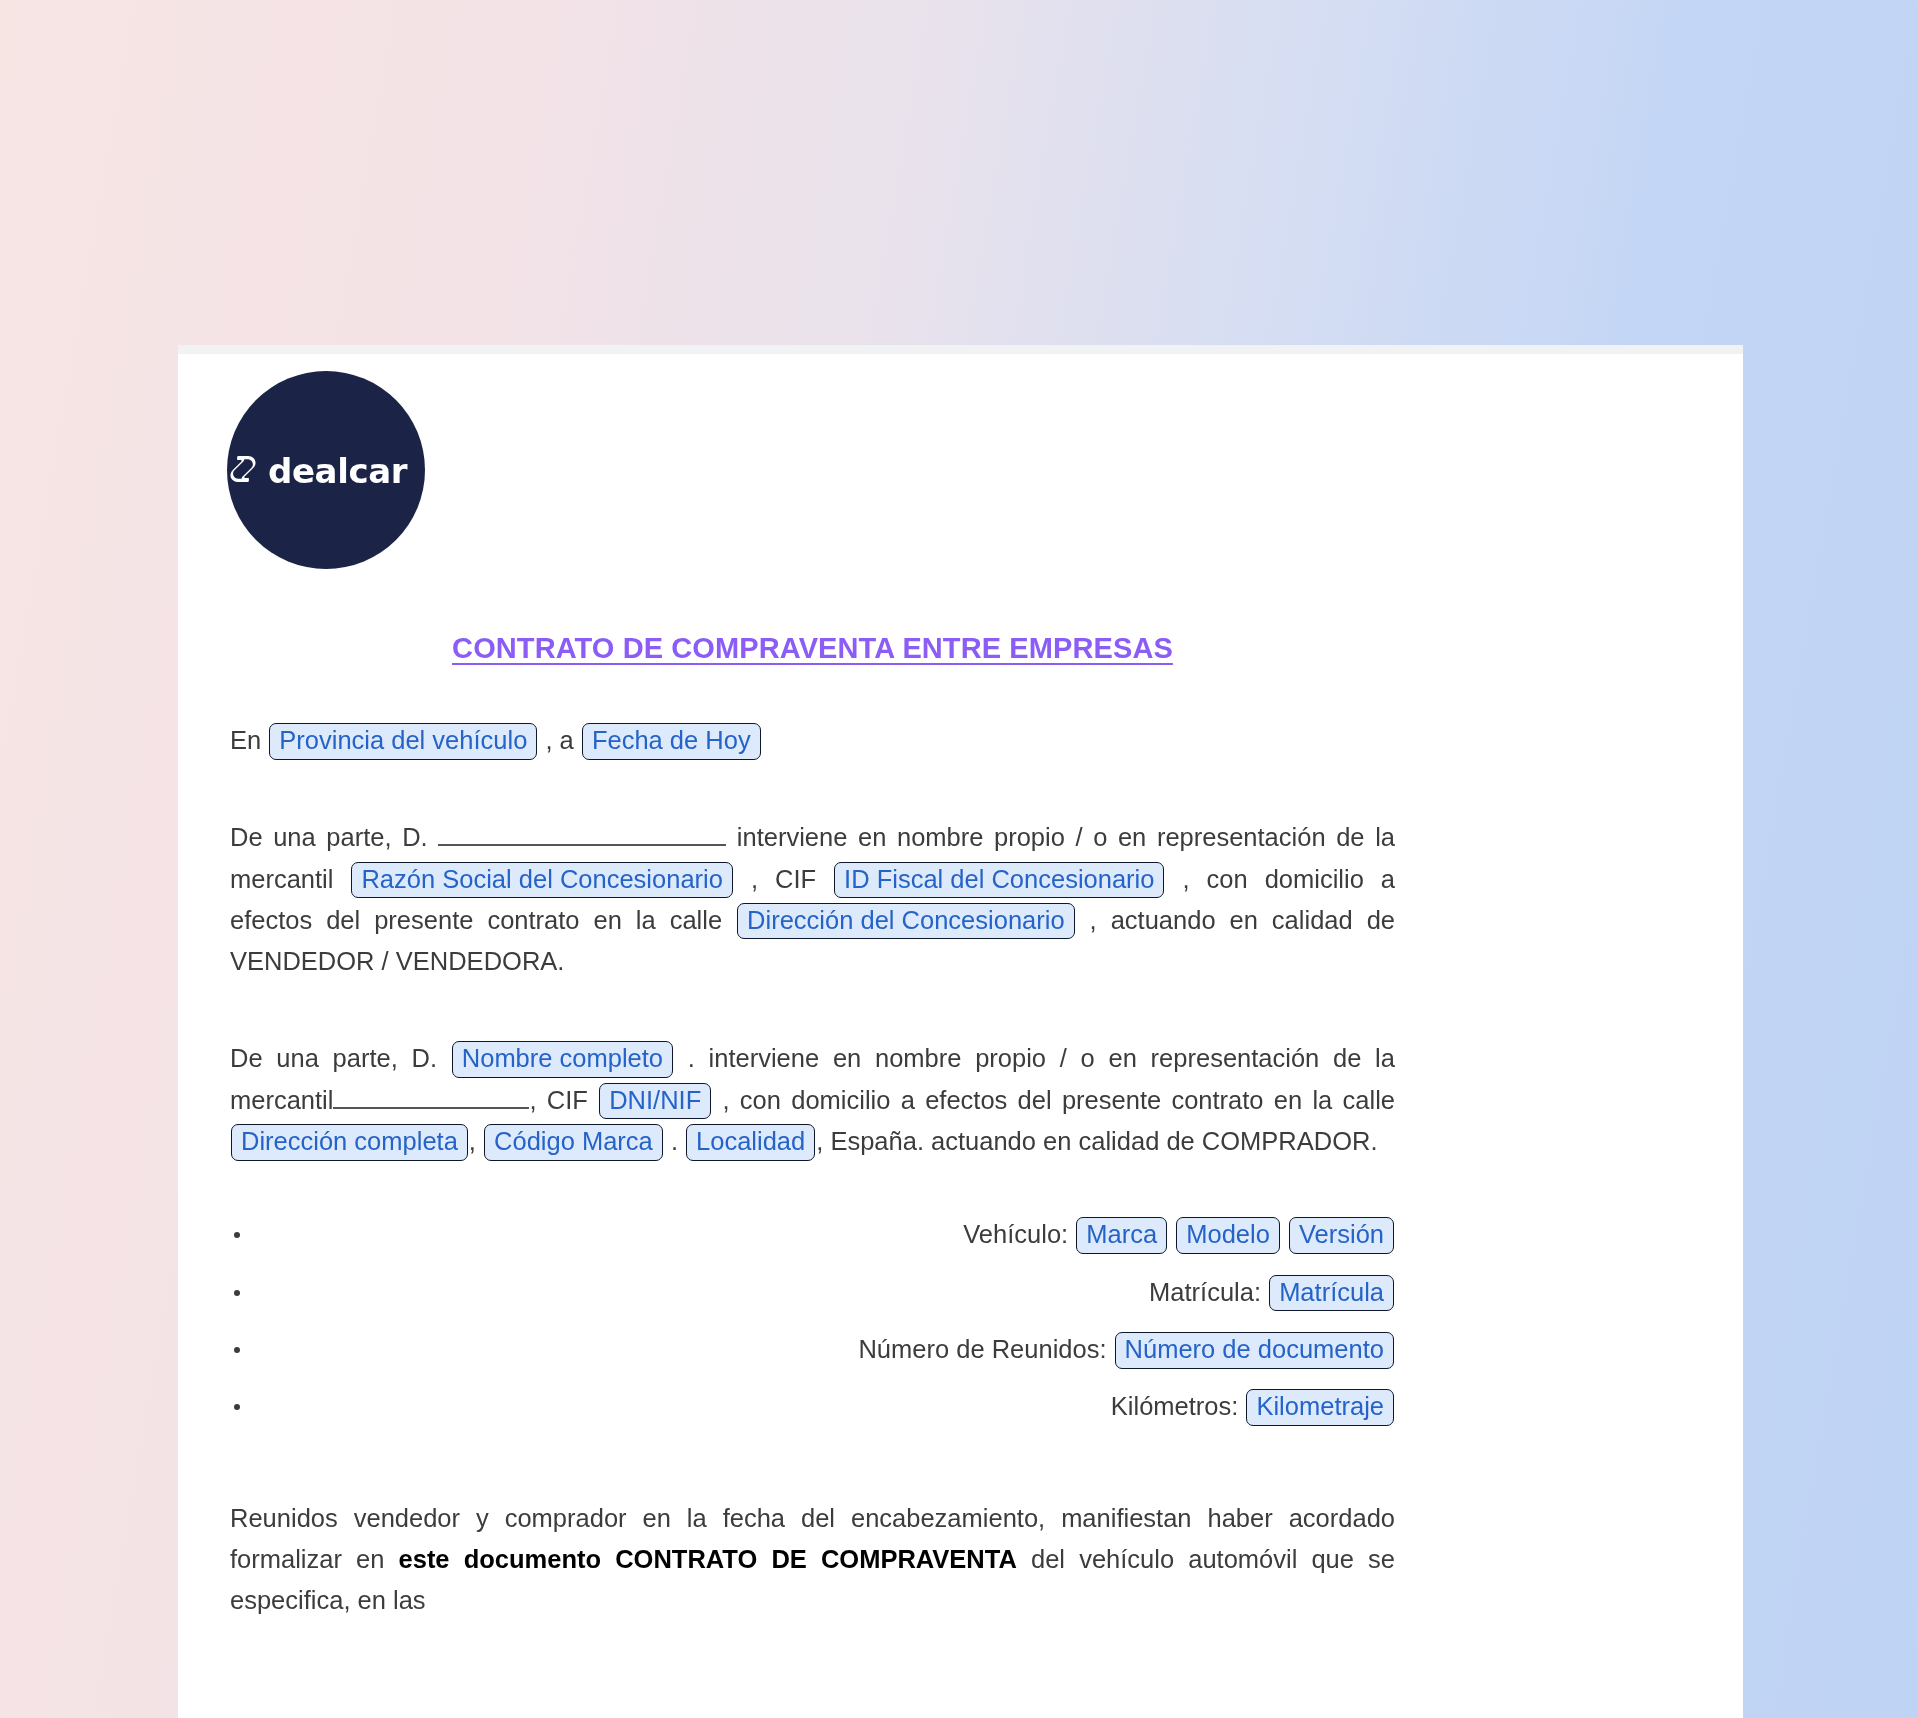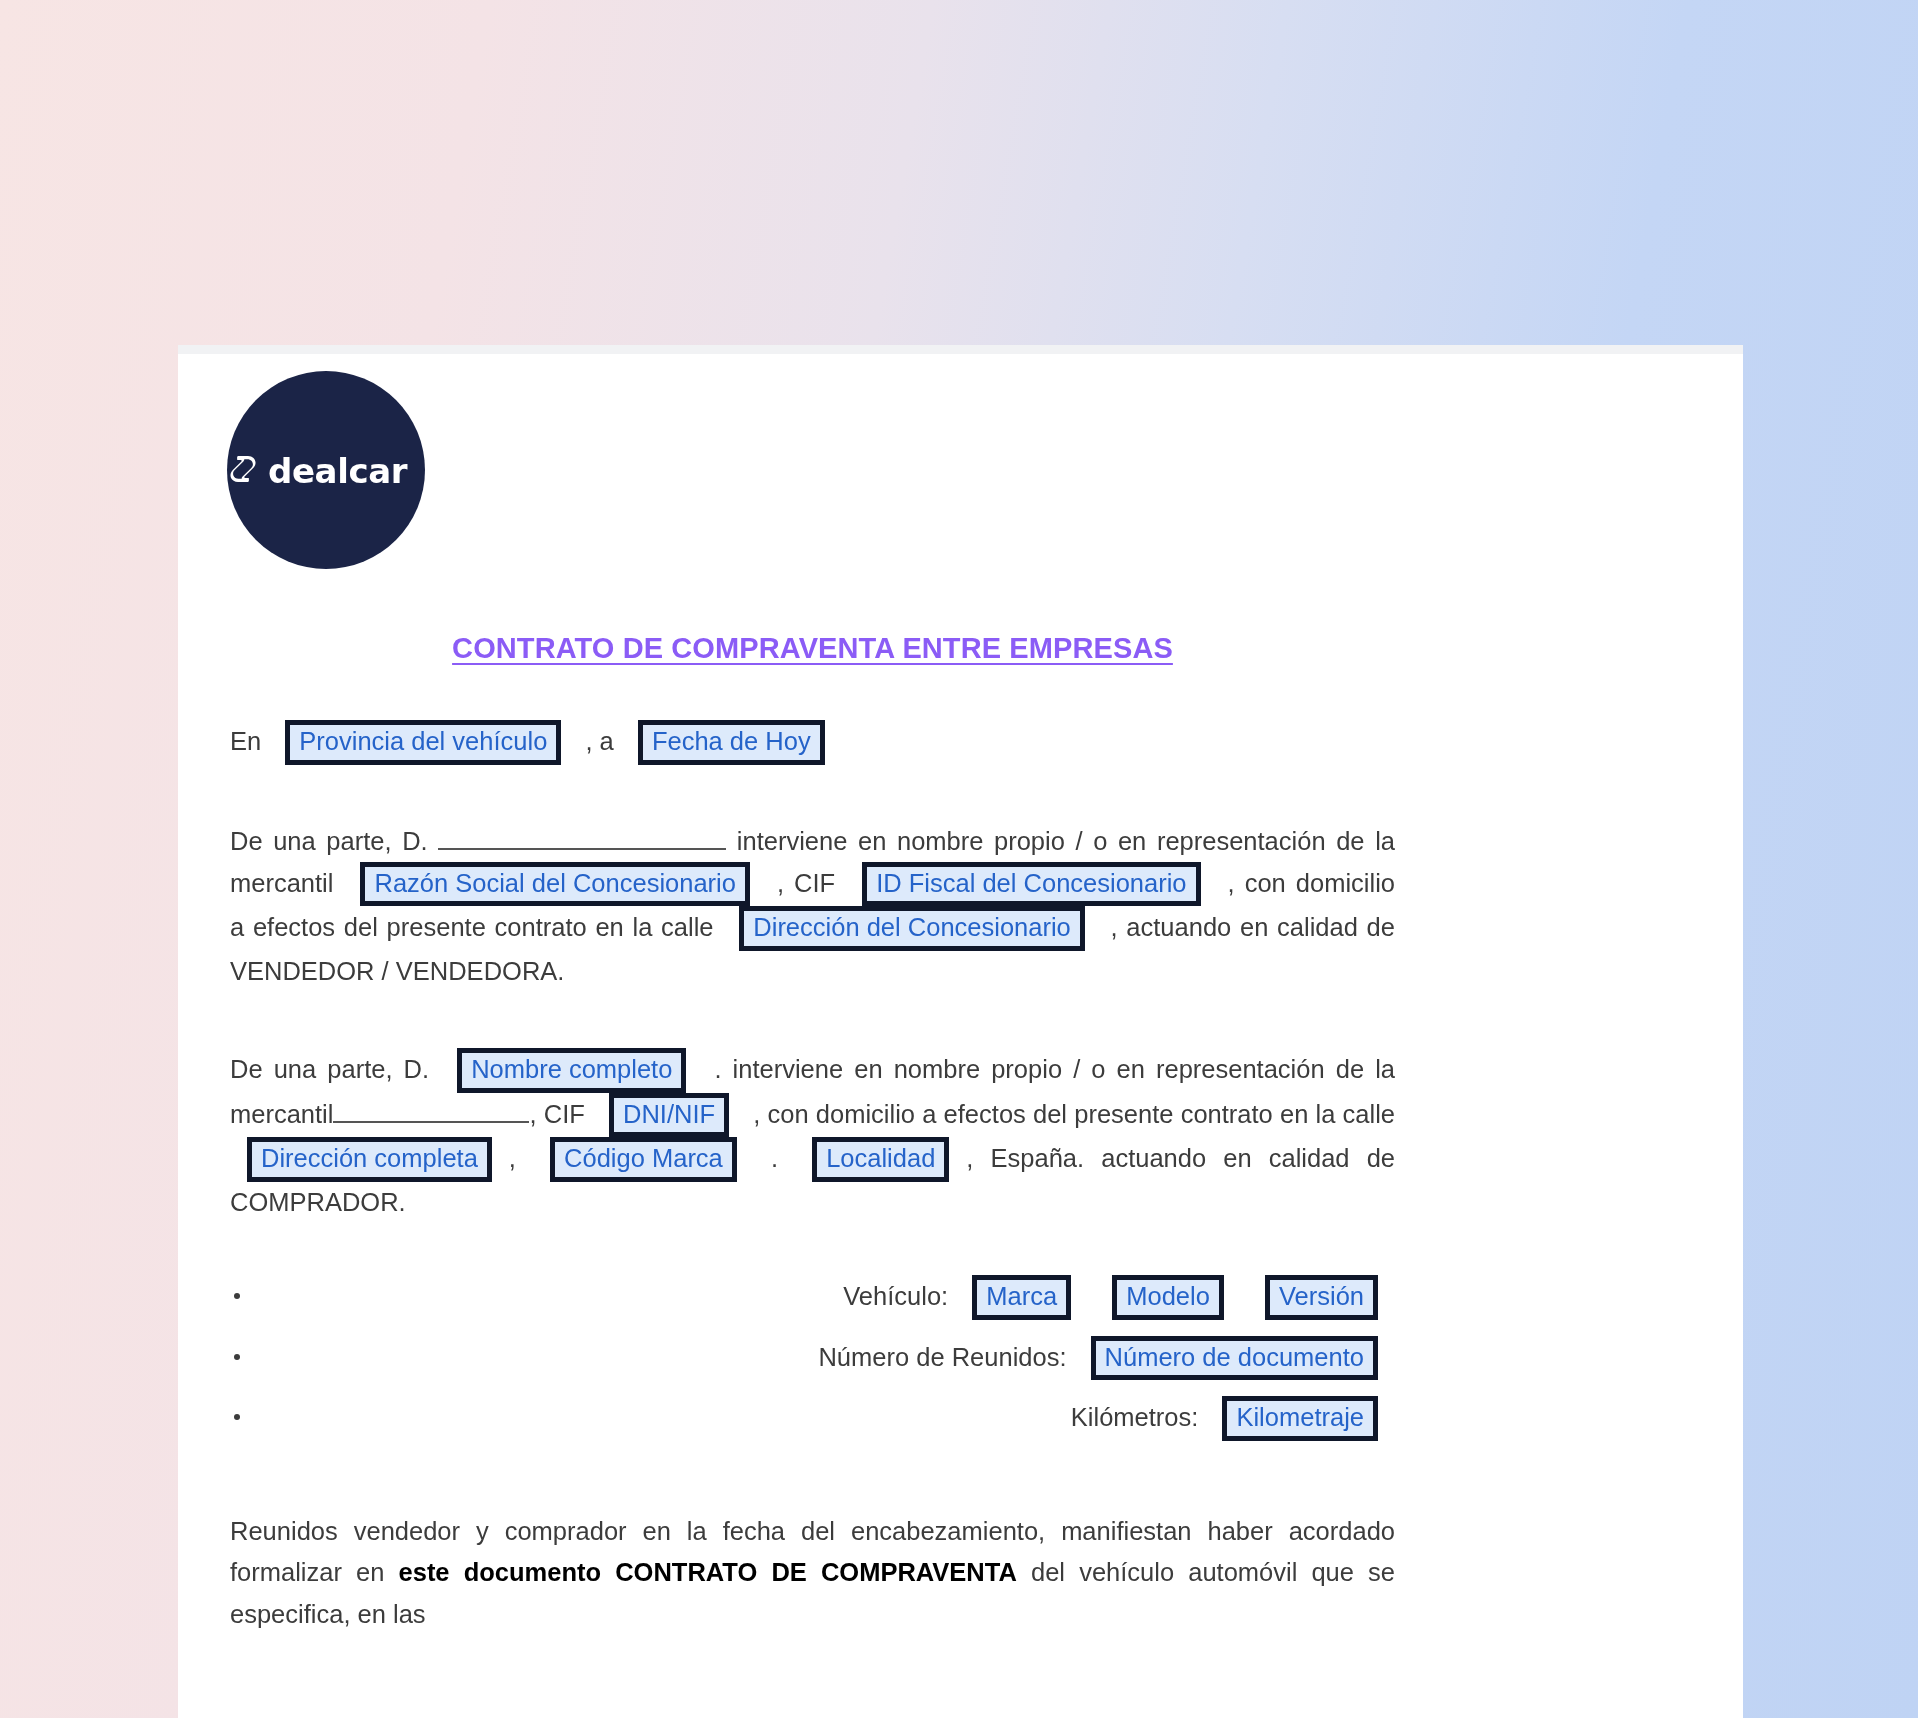--- a/index.html
+++ b/index.html
@@ -87,26 +87,26 @@
     margin: 0 0 56px 0;
     text-align: justify;
     text-justify: inter-word;
   }
   p.para.tight { margin-bottom: 52px; }
 
   
   .tok {
     display: inline-block;
     background: #ddeafb;
-    border: 5px solid #0f172a;
+    border: 1px solid #0f172a;
     color: #2563c9;
-    border-radius: 0;
+    border-radius: 7px;
     padding: 2px 9px 3px 9px;
     line-height: 1.16;
-    margin: 0 17px;
+    margin: 0 1px;
     white-space: nowrap;
     vertical-align: baseline;
   }
 
   .blankline {
     display: inline-block;
     border-bottom: 2px solid #555;
     vertical-align: baseline;
   }
   .blank-wide { width: 288px; }
@@ -194,20 +194,24 @@
     </p>
 
     <ul id="vehicle-list">
       <li>
         <span class="li-label">Vehículo:</span>
         <span class="tok">Marca</span>
         <span class="tok">Modelo</span>
         <span class="tok">Versión</span>
       </li>
       <li>
+        <span class="li-label">Matrícula:</span>
+        <span class="tok">Matrícula</span>
+      </li>
+      <li>
         <span class="li-label">Número de Reunidos:</span>
         <span class="tok">Número de documento</span>
       </li>
       <li>
         <span class="li-label">Kilómetros:</span>
         <span class="tok">Kilometraje</span>
       </li>
     </ul>
 
     <p class="para">

